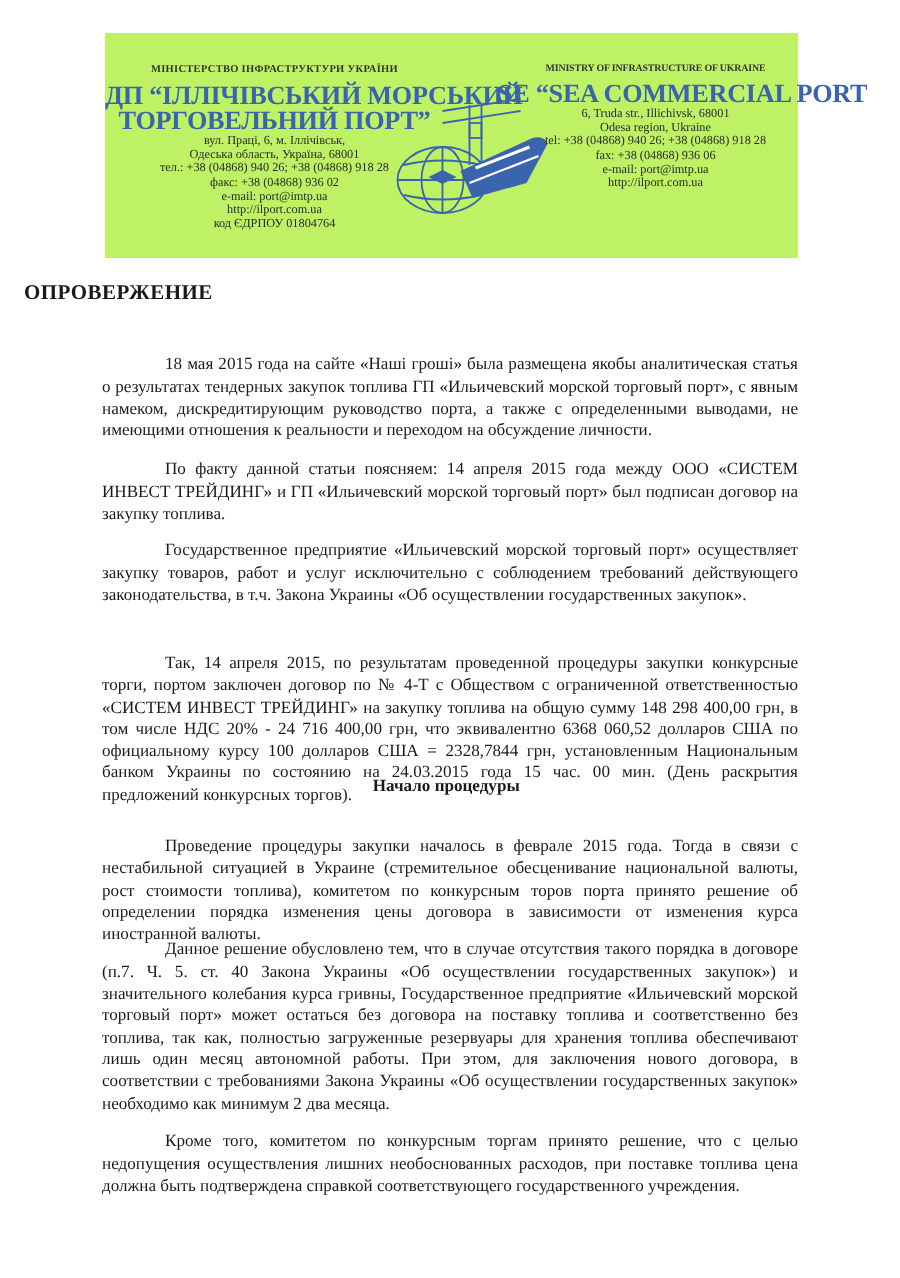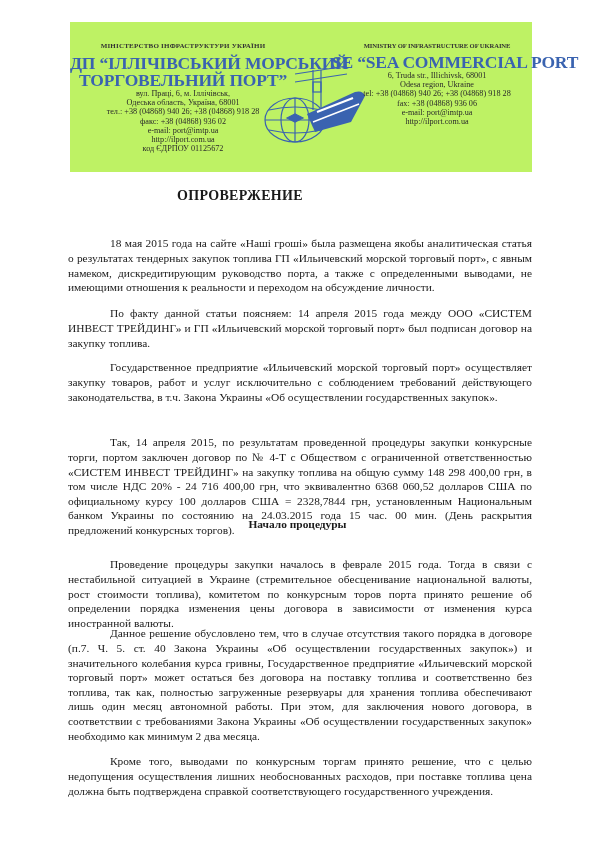--- a/index.html
+++ b/index.html
@@ -19,22 +19,22 @@
 
     .org-name { margin-top: 5px; font-weight: bold; color: #3a63b0; font-size: 17.5px;
                 line-height: 17px; white-space: nowrap; letter-spacing: -0.2px; }
     .lh-right .org-name { font-size: 17.5px; }
 
     .addr { margin-top: 0; font-size: 8.2px; line-height: 9.2px; color: #2a2a2a; }
     .addr div { white-space: nowrap; }
 
     .logo { position: absolute; left: 185px; top: 30px; width: 120px; height: 100px; }
 
-    .doc-title { position: absolute; left: 0; width: 480px; top: 188px; text-align: center;
-                 font-weight: bold; font-size: 14px; letter-spacing: 0.3px; }
+    .doc-title { position: absolute; left: 0; width: 480px; top: 188px; 
+                 font-weight: bold; font-size: 14px; letter-spacing: 0.3px; padding-left: 16px; }
 
     .para { position: absolute; left: 68px; width: 464px; font-size: 11.4px; line-height: 14.6px;
             text-align: justify; text-indent: 42px; }
     .section-head { position: absolute; left: 0; width: 595px; text-align: center;
                     font-weight: bold; font-size: 11.4px; }
 
     #p1 { top: 225px; }
     #p2 { top: 295px; }
     #p3 { top: 349px; }
     #p4 { top: 424px; }
@@ -53,21 +53,21 @@
       <div>ДП “ІЛЛІЧІВСЬКИЙ МОРСЬКИЙ</div>
       <div>ТОРГОВЕЛЬНИЙ ПОРТ”</div>
     </div>
     <div class="addr">
       <div>вул. Праці, 6, м. Іллічівськ,</div>
       <div>Одеська область, Україна, 68001</div>
       <div>тел.:  +38 (04868) 940 26; +38 (04868) 918 28</div>
       <div>факс: +38 (04868) 936 02</div>
       <div>e-mail: port@imtp.ua</div>
       <div>http://ilport.com.ua</div>
-      <div>код ЄДРПОУ 01125672</div>
+      <div>код ЄДРПОУ 01804764</div>
     </div>
   </div>
 
   <svg class="logo" viewBox="0 0 120 100">
     <g fill="none" stroke="#3a63b0" stroke-width="1.2">
       <ellipse cx="40" cy="68" rx="30" ry="22"></ellipse>
       <ellipse cx="40" cy="68" rx="14" ry="22"></ellipse>
       <line x1="10" y1="68" x2="70" y2="68"></line>
       <line x1="40" y1="46" x2="40" y2="90"></line>
       <path d="M14 58 Q40 52 66 58"></path>
@@ -104,13 +104,13 @@
 
 <p class="para" id="p1">18 мая 2015 года на сайте «Наші гроші» была размещена якобы аналитическая статья о результатах тендерных закупок топлива ГП «Ильичевский морской торговый порт», с явным намеком, дискредитирующим руководство порта, а также с определенными выводами, не имеющими отношения к реальности и переходом на обсуждение личности.</p>
 <p class="para" id="p2">По факту данной статьи поясняем:  14 апреля 2015 года между  ООО «СИСТЕМ ИНВЕСТ ТРЕЙДИНГ» и ГП «Ильичевский морской торговый порт» был подписан  договор на закупку топлива.</p>
 <p class="para" id="p3">Государственное предприятие «Ильичевский морской торговый порт» осуществляет закупку товаров, работ и услуг исключительно с соблюдением требований действующего законодательства, в т.ч. Закона Украины «Об осуществлении государственных закупок».</p>
 <p class="para" id="p4">Так, 14 апреля 2015, по результатам проведенной процедуры закупки конкурсные торги, портом заключен договор по № 4-Т с Обществом с ограниченной ответственностью «СИСТЕМ ИНВЕСТ ТРЕЙДИНГ» на закупку топлива на общую сумму 148 298 400,00 грн, в том числе НДС 20% - 24 716 400,00 грн, что эквивалентно 6368 060,52 долларов США по официальному курсу 100 долларов США = 2328,7844 грн, установленным Национальным банком Украины по состоянию на 24.03.2015 года 15 час. 00 мин. (День раскрытия предложений конкурсных торгов).</p>
 
 <div class="section-head" id="sec1">Начало процедуры</div>
 
 <p class="para" id="p5">Проведение процедуры закупки началось в феврале 2015 года. Тогда в связи с нестабильной ситуацией в Украине (стремительное обесценивание национальной валюты, рост стоимости топлива), комитетом по конкурсным торов порта принято решение об определении порядка изменения цены договора в зависимости от изменения курса иностранной валюты.</p>
 <p class="para" id="p6">Данное решение обусловлено тем, что в случае отсутствия такого порядка в договоре (п.7. Ч. 5. ст. 40 Закона Украины «Об осуществлении государственных закупок») и значительного колебания курса гривны, Государственное предприятие «Ильичевский морской торговый порт» может остаться без договора на поставку топлива и соответственно без топлива, так как, полностью загруженные резервуары для хранения топлива обеспечивают лишь один месяц автономной работы. При этом, для заключения нового договора, в соответствии с требованиями Закона Украины «Об осуществлении государственных закупок» необходимо как минимум 2 два месяца.</p>
-<p class="para" id="p7">Кроме того, выводами по конкурсным торгам принято решение, что с целью недопущения осуществления лишних необоснованных расходов, при поставке топлива цена должна быть подтверждена справкой соответствующего государственного учреждения.</p>
+<p class="para" id="p7">Кроме того, комитетом по конкурсным торгам принято решение, что с целью недопущения осуществления лишних необоснованных расходов, при поставке топлива цена должна быть подтверждена справкой соответствующего государственного учреждения.</p>
 
 </body></html>

